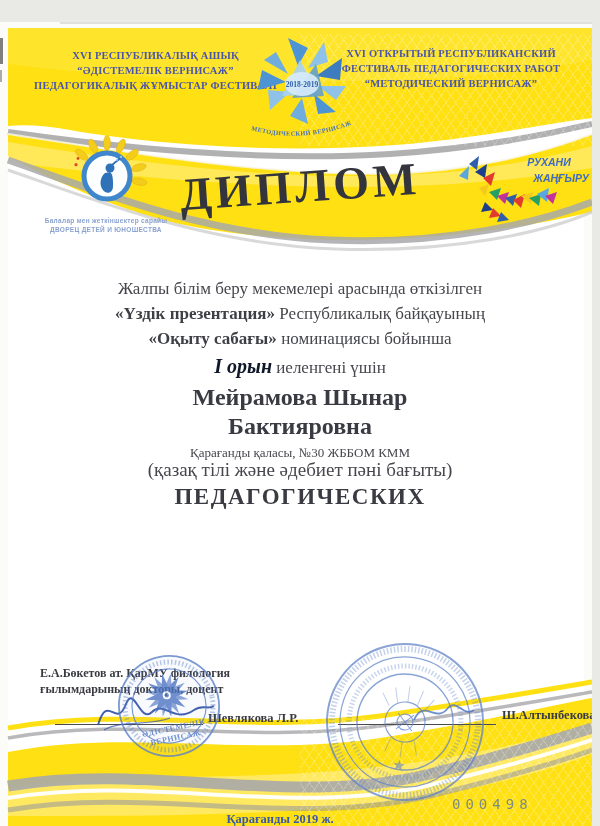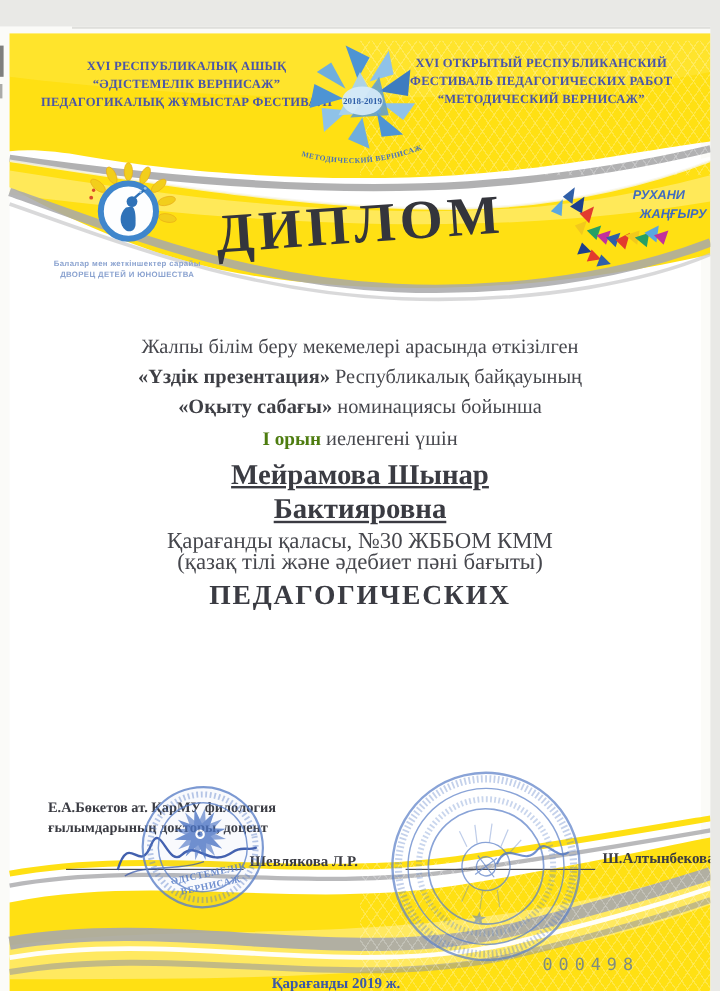--- a/index.html
+++ b/index.html
@@ -16,23 +16,23 @@
          transform:rotate(-4deg);}
   
   .logo-cap{position:absolute;left:22px;top:194px;width:168px;text-align:center;
             font-family:"Liberation Sans","DejaVu Sans",sans-serif;
             font-size:6.5px;line-height:9px;color:#8ba3d0;font-weight:bold;letter-spacing:.3px;}
   
   .body{position:absolute;left:30px;top:254px;width:540px;text-align:center;color:#46474d;}
   .b-line{font-size:17px;line-height:25px;}
   .b-bold{font-weight:bold;color:#3e3f45;text-align:center;}
   .b-place{font-size:17px;line-height:30px;}
-  .b-place .big{font-size:16px;font-weight:bold;color:#4d7c0f;}
-  .b-name{font-size:24px;line-height:29px;font-weight:bold;color:#3a3b42;text-decoration:underline;}
-  .b-org{font-size:19px;line-height:17px;margin-top:3px;}
+  .b-place .big{font-size:20px;font-weight:bold;color:#0f172a;font-style:italic;}
+  .b-name{font-size:24px;line-height:29px;font-weight:bold;color:#3a3b42;}
+  .b-org{font-size:13px;line-height:17px;margin-top:3px;}
   .b-subj{font-size:19px;line-height:17px;}
   .b-award{font-size:23px;line-height:34px;font-weight:bold;letter-spacing:1.5px;color:#3a3b42;margin-top:2px;}
   
   .sig-role{position:absolute;font-size:12px;line-height:16px;font-weight:bold;color:#3a3b42;}
   .sig-name{position:absolute;font-size:12.5px;font-weight:bold;color:#3a3b42;}
   .sig-line{position:absolute;height:0;border-bottom:1.3px solid #4a4a50;}
   
   .place-year{position:absolute;left:170px;top:790px;width:220px;text-align:center;
               font-size:12.5px;font-weight:bold;color:#3a57a8;}
   .serial{position:absolute;left:452px;top:774px;font-family:"DejaVu Sans Mono",monospace;

